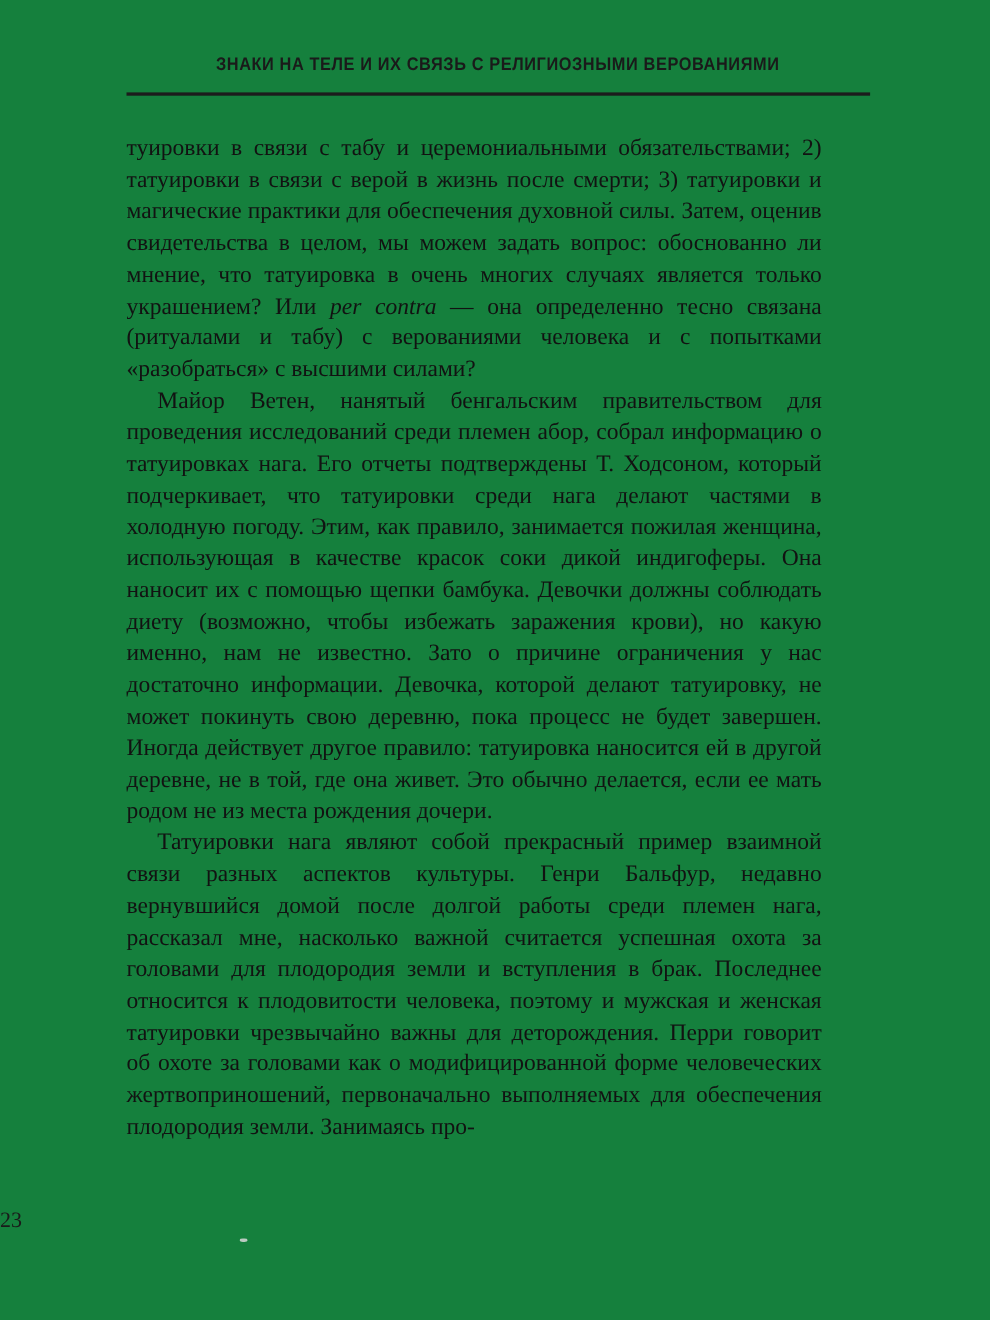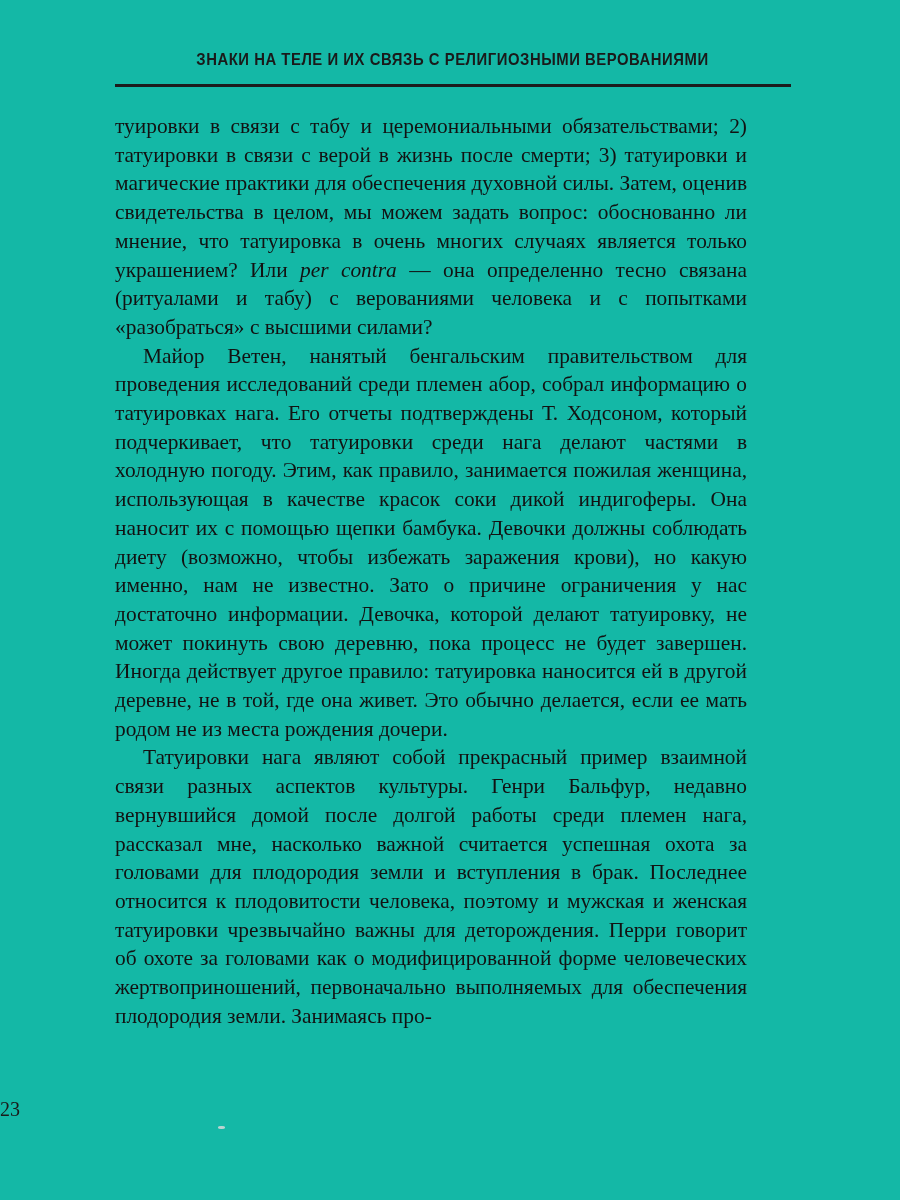--- a/index.html
+++ b/index.html
@@ -6,21 +6,21 @@
   html, body {
     margin: 0;
     padding: 0;
     background: #ffffff;
   }
 
   .page {
     position: relative;
     width: 900px;
     height: 1200px;
-    background: #14b8a6;
+    background: #15803d;
     overflow: hidden;
     box-sizing: border-box;
     font-family: "Liberation Serif", "DejaVu Serif", serif;
     color: #111111;
   }
 
   
   .running-head {
     position: absolute;
     left: 115px;
@@ -43,21 +43,21 @@
     top: 84px;
     width: 676px;
     height: 3px;
     background: #1c1c1c;
   }
 
   
   .textblock {
     position: absolute;
     left: 115px;
-    top: 112px;
+    top: 120px;
     width: 632px;
     font-size: 21.4px;
     line-height: 28.7px;
     text-align: justify;
     text-justify: inter-word;
     color: #121212;
   }
 
   .textblock p {
     margin: 0;

